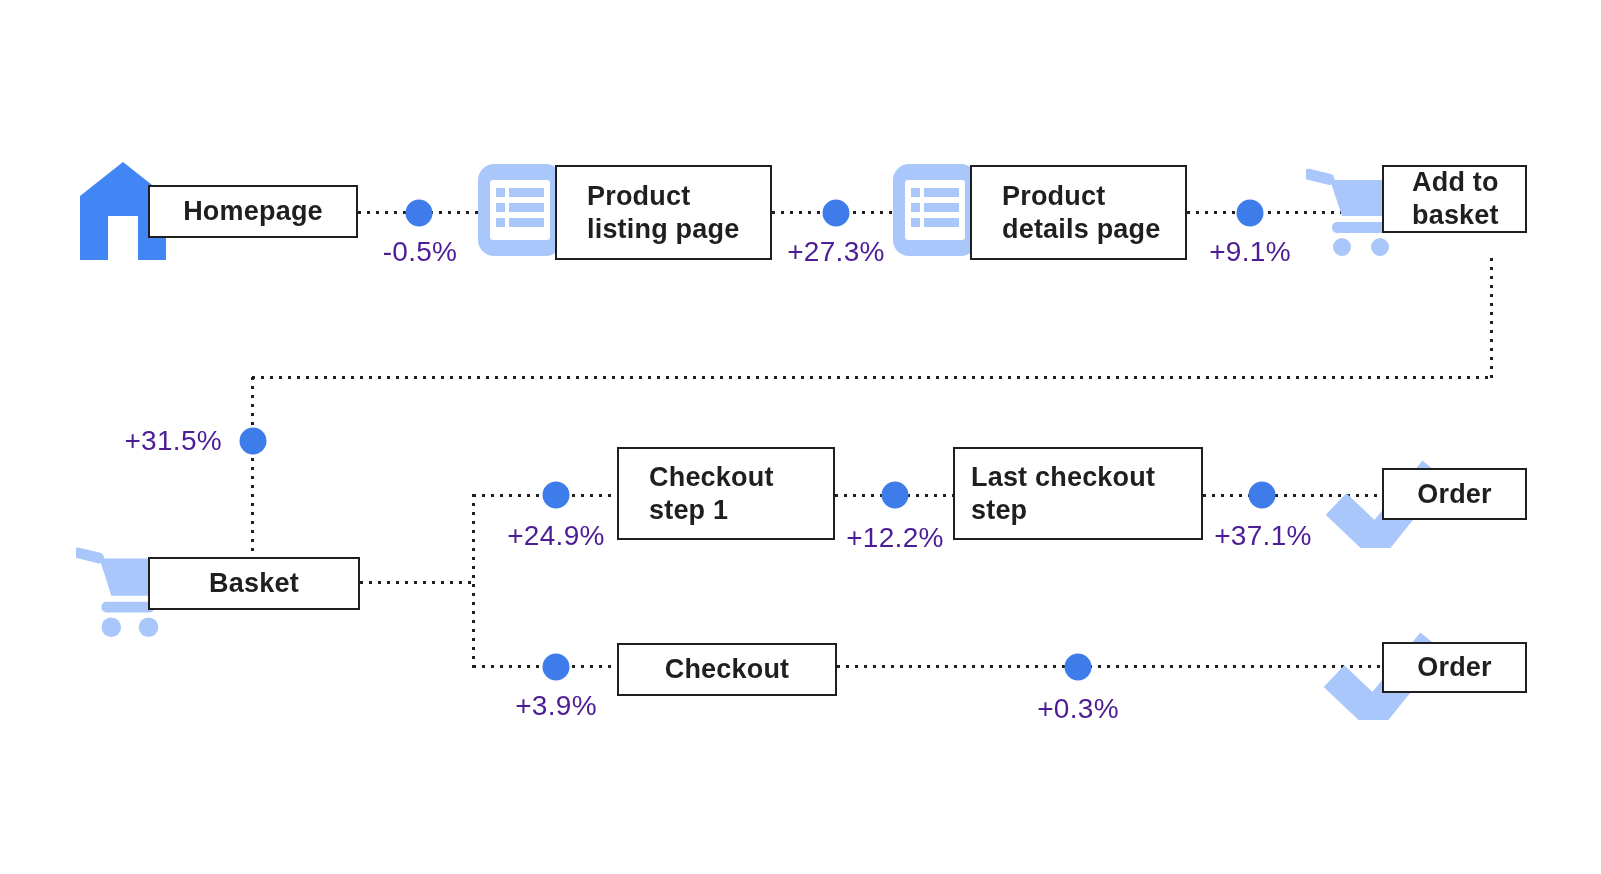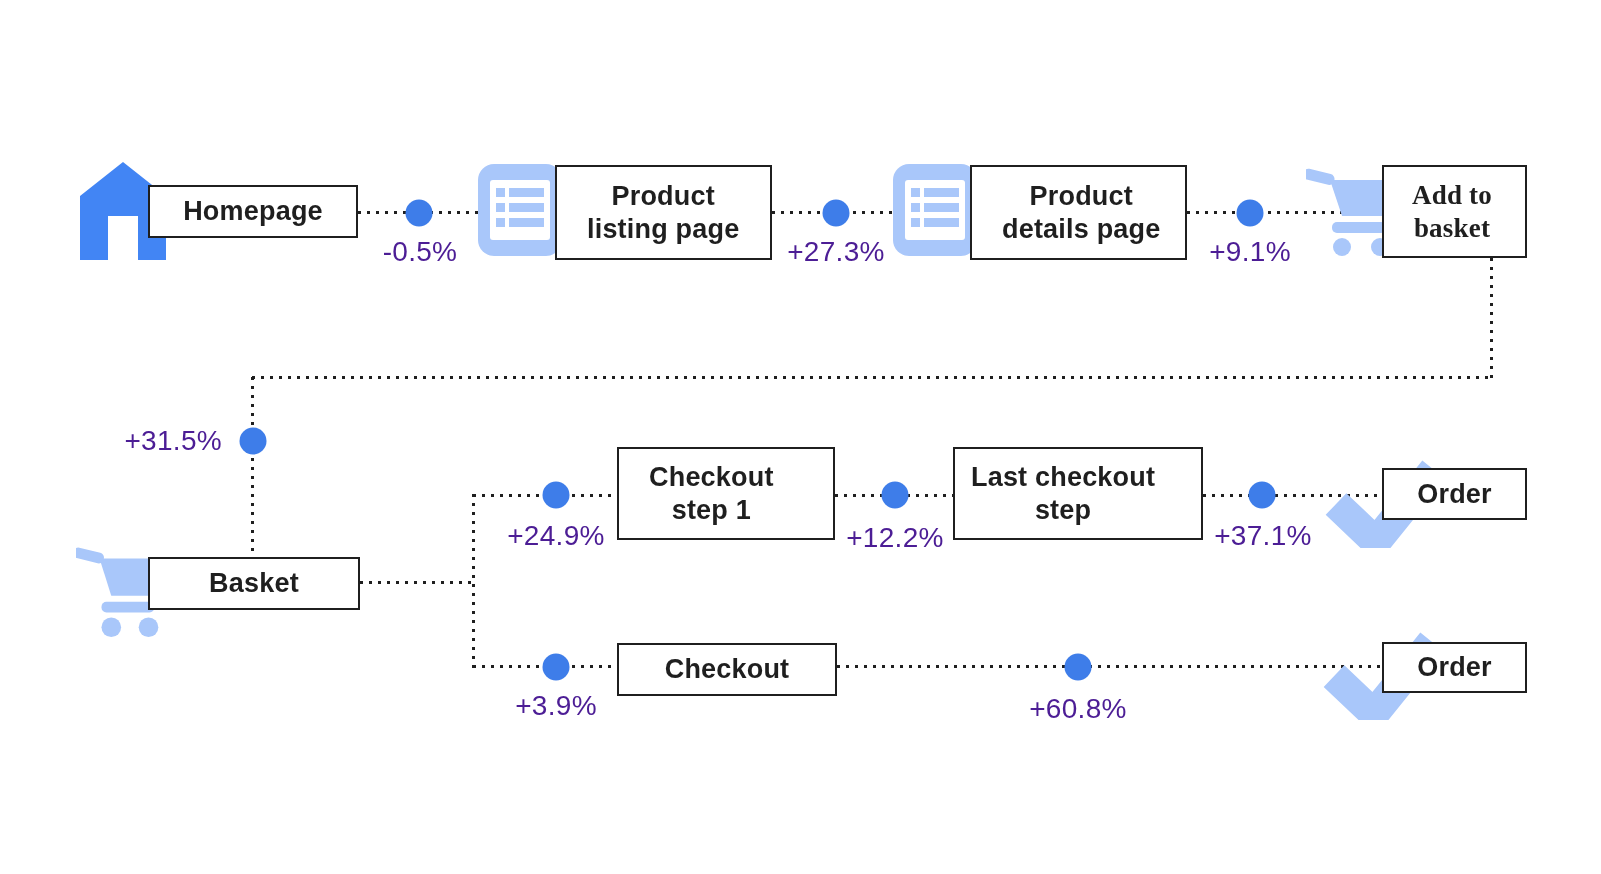--- a/index.html
+++ b/index.html
@@ -48,21 +48,21 @@
     border: 2px solid #1f1f1f;
     display: flex;
     align-items: center;
     font-size: 27px;
     font-weight: 700;
     line-height: 33px;
     letter-spacing: 0.2px;
     white-space: pre-line;
   }
   .node.center { justify-content: center; }
-  .node.left   { justify-content: flex-start; padding-left: 30px; text-align: center; }
+  .node.left   { justify-content: flex-start; padding-left: 30px; text-align: left; }
   .icon { position: absolute; }
 </style>
 </head>
 <body>
 
 <div class="canvas">
 
   <div class="ln h" style="left:358px; top:211px; width:198px;"></div>
   <div class="ln h" style="left:772px; top:211px; width:198px;"></div>
   <div class="ln h" style="left:1187px; top:211px; width:195px;"></div>
@@ -145,21 +145,21 @@
   </div>
 
   <div class="node center" style="left:148px; top:185px; width:210px; height:53px;">Homepage</div>
 
   <div class="node left" style="left:555px; top:165px; width:217px; height:95px;">Product
 listing page</div>
 
   <div class="node left" style="left:970px; top:165px; width:217px; height:95px;">Product
 details page</div>
 
-  <div class="node left" style="left:1382px; top:165px; width:145px; height:93px; padding-left:28px;font-family:Liberation Serif, serif;">Add to
+  <div class="node left" style="left:1382px; top:165px; width:145px; height:68px; padding-left:28px;">Add to
 basket</div>
 
   <div class="node center" style="left:148px; top:557px; width:212px; height:53px;">Basket</div>
 
   <div class="node left" style="left:617px; top:447px; width:218px; height:93px;">Checkout
 step 1</div>
 
   <div class="node left" style="left:953px; top:447px; width:250px; height:93px;padding-left:16px;">Last checkout
 step</div>
 
@@ -180,15 +180,15 @@
   <div class="dot" style="left:1078px; top:667px;"></div>
 
   <div class="pct" style="left:360px; top:236px; width:120px;">-0.5%</div>
   <div class="pct" style="left:776px; top:236px; width:120px;">+27.3%</div>
   <div class="pct" style="left:1190px; top:236px; width:120px;">+9.1%</div>
   <div class="pct" style="left:98px; top:425px; width:124px; text-align:right;">+31.5%</div>
   <div class="pct" style="left:496px; top:520px; width:120px;">+24.9%</div>
   <div class="pct" style="left:835px; top:522px; width:120px;">+12.2%</div>
   <div class="pct" style="left:1203px; top:520px; width:120px;">+37.1%</div>
   <div class="pct" style="left:496px; top:690px; width:120px;">+3.9%</div>
-  <div class="pct" style="left:1018px; top:693px; width:120px;">+60.8%</div>
+  <div class="pct" style="left:1018px; top:693px; width:120px;">+0.3%</div>
 
 </div>
 
 </body></html>

